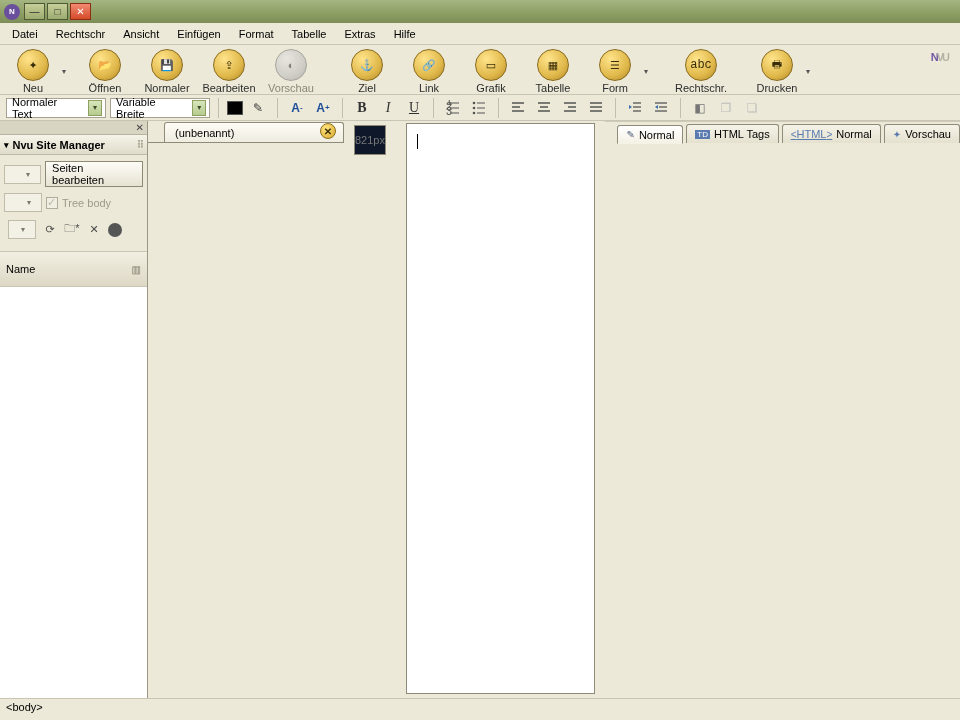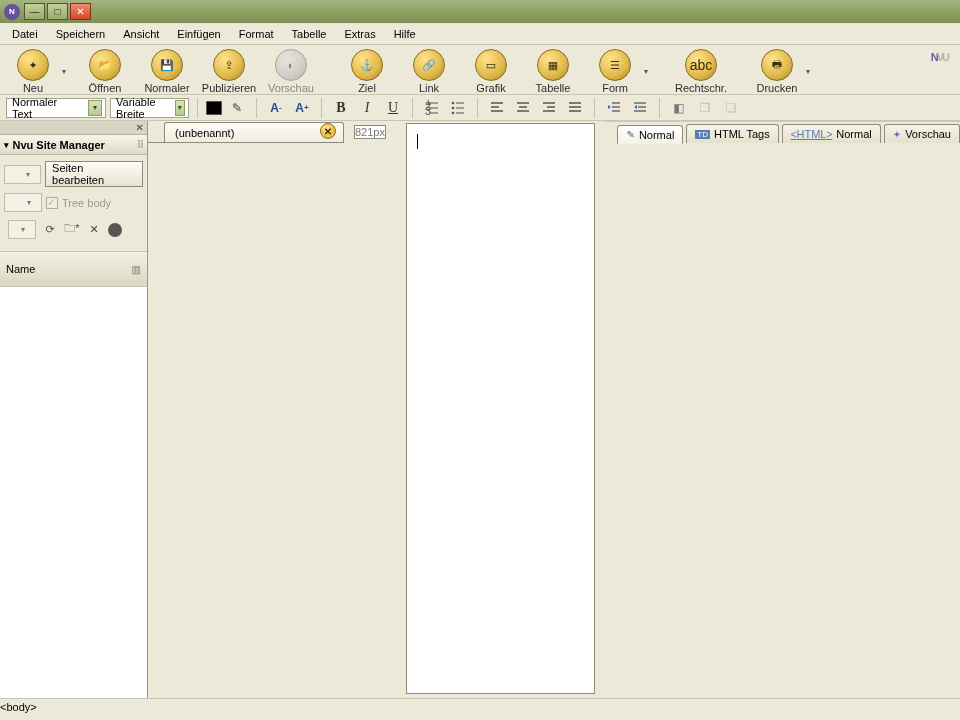--- a/index.html
+++ b/index.html
@@ -60,47 +60,47 @@
 .namehdr { height:36px; background:linear-gradient(#f2efe2,#ddd8c5); border-top:1px solid #c9c5b2; border-bottom:1px solid #c9c5b2; display:flex; align-items:center; padding:0 6px; justify-content:space-between;}
 .namehdr .cols { color:#7f7b6a; font-size:10px;}
 .treearea { flex:1; background:#fff; border-top:1px solid #fff; }
 
 
 .editorcol { flex:1; display:flex; flex-direction:row; background:#ece9d8; }
 .tabrow { height:22px; display:flex; align-items:flex-end; padding-left:16px; position:relative; border-bottom:1px solid #8f8b78; }
 .doctab { height:20px; min-width:180px; border:1px solid #8f8b78; border-bottom:none; background:linear-gradient(#fdfcf5,#efece0); border-radius:3px 3px 0 0; display:flex; align-items:center; padding:0 10px; }
 .tabclose { position:absolute; right:8px; top:2px; width:16px; height:16px; border-radius:50%; background:radial-gradient(circle at 35% 30%,#ffe27e,#d9ab2e); border:1px solid #8a6c1f; display:flex; align-items:center; justify-content:center; color:#3a2e0a; font-weight:bold; font-size:10px;}
 .rulerwrap { padding:4px 10px 0 10px; }
-.ruler { height:14px; background:#ffffff; border:1px solid #8f8b78; position:relative; display:flex; align-items:center; justify-content:flex-end; color:#777; font-size:10px;}
+.ruler { height:30px; background:#0f172a; border:1px solid #8f8b78; position:relative; display:flex; align-items:center; justify-content:flex-end; color:#777; font-size:10px;}
 .editframe { margin:2px 10px 4px 10px; flex:1; background:#fff; border:1px solid #8f8b78; position:relative; }
 .cursor { position:absolute; top:10px; left:10px; width:1px; height:15px; background:#000; }
 .viewtabs { height:22px; display:flex; align-items:flex-end; gap:3px; padding-left:12px; border-top:1px solid #cfcbb9; }
 .vtab { height:19px; border:1px solid #8f8b78; border-bottom:none; background:linear-gradient(#f5f3e8,#e5e1cf); border-radius:3px 3px 0 0; padding:0 8px; display:flex; align-items:center; gap:4px; }
 .vtab.active { background:linear-gradient(#fff,#f4f1e5); border-bottom:1px solid #f4f1e5; position:relative; top:1px; z-index:2;}
 .vtab .vi { font-size:10px; color:#4f5f7d; }
 
 
-.statusbar { height:16px; border-top:1px solid #c9c5b3; background:#ece9d8; display:flex; align-items:center; padding:0 0; gap:8px; }
+.statusbar { height:16px; border-top:1px solid #c9c5b3; background:#ece9d8; display:flex; align-items:center; padding:0 6px; gap:8px; }
 
 </style>
 </head>
 <body>
 
 <div class="titlebar">
   <span class="app-icon">N</span>
   <div class="winbtns">
     <div class="winbtn">—</div>
     <div class="winbtn">□</div>
     <div class="winbtn close">✕</div>
   </div>
 </div>
 
 <div class="menubar">
   <div class="menuitem"><span>Datei</span></div>
-  <div class="menuitem"><span>Speichern</span></div>
+  <div class="menuitem"><span>Rechtschr</span></div>
   <div class="menuitem"><span>Ansicht</span></div>
   <div class="menuitem"><span>Einfügen</span></div>
   <div class="menuitem"><span>Format</span></div>
   <div class="menuitem"><span>Tabelle</span></div>
   <div class="menuitem"><span>Extras</span></div>
   <div class="menuitem"><span>Hilfe</span></div>
 </div>
 
 <div class="maintoolbar">
   <div class="toolg">
@@ -113,21 +113,21 @@
   <div class="tool">
       <div class="tool-icon">📂</div>
       <div class="tool-label">Öffnen</div>
     </div>
   <div class="tool">
       <div class="tool-icon">💾</div>
       <div class="tool-label">Normaler</div>
     </div>
   <div class="tool">
       <div class="tool-icon">⇪</div>
-      <div class="tool-label">Publizieren</div>
+      <div class="tool-label">Bearbeiten</div>
     </div>
   <div class="tool disabled">
       <div class="tool-icon">◐</div>
       <div class="tool-label">Vorschau</div>
     </div>
   <div style="width:6px"></div>
   <div class="tool">
       <div class="tool-icon">⚓</div>
       <div class="tool-label">Ziel</div>
     </div>
@@ -146,21 +146,21 @@
   <div class="toolg">
     <div class="tool">
         <div class="tool-icon">☰</div>
         <div class="tool-label">Form</div>
       </div>
     <div class="tool-dd">▾</div>
   </div>
   <div style="width:6px"></div>
   <div class="tool">
       <div class="tool-icon">
-        <span style="font-size:14px;">abc</span>
+        <span style="font-size:12px;font-family:Liberation Mono, monospace;">abc</span>
       </div>
       <div class="tool-label">Rechtschr.</div>
     </div>
   <div style="width:6px"></div>
   <div class="toolg">
     <div class="tool">
         <div class="tool-icon">🖶</div>
         <div class="tool-label">Drucken</div>
       </div>
     <div class="tool-dd">▾</div>
@@ -170,21 +170,21 @@
       <span>VU</span>
     </div>
 </div>
 
 <div class="formatbar">
   <div class="combo" style="width:100px">
       <span>Normaler Text</span>
       <span style="flex:1"></span>
       <span class="dd">▾</span>
     </div>
-  <div class="combo" style="width:79px">
+  <div class="combo" style="width:100px">
       <span>Variable Breite</span>
       <span style="flex:1"></span>
       <span class="dd">▾</span>
     </div>
   <div class="sep"></div>
   <div class="colorswatch"></div>
   <div class="fmtbtn">✎</div>
   <div class="sep"></div>
   <div class="fmtbtn" style="color:#1e4f9a;font-weight:bold;">A<span style="font-size:8px;vertical-align:super;">-</span></div>
   <div class="fmtbtn" style="color:#1e4f9a;font-weight:bold;">A<span style="font-size:8px;vertical-align:super;">+</span></div>

